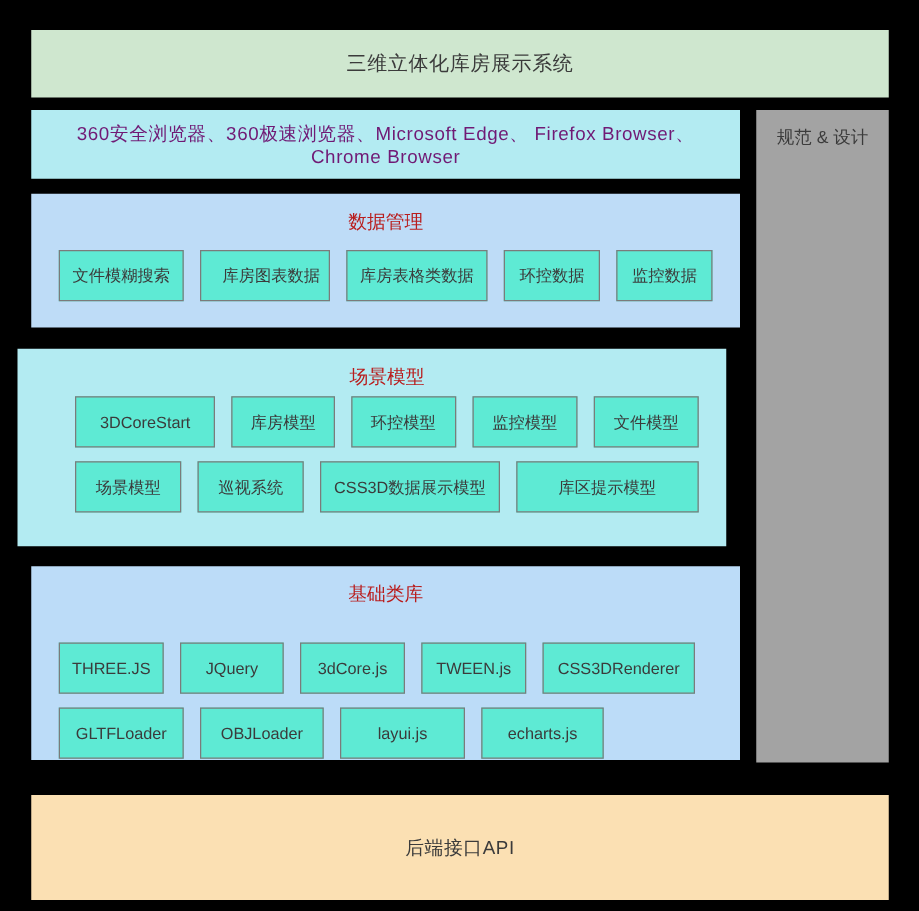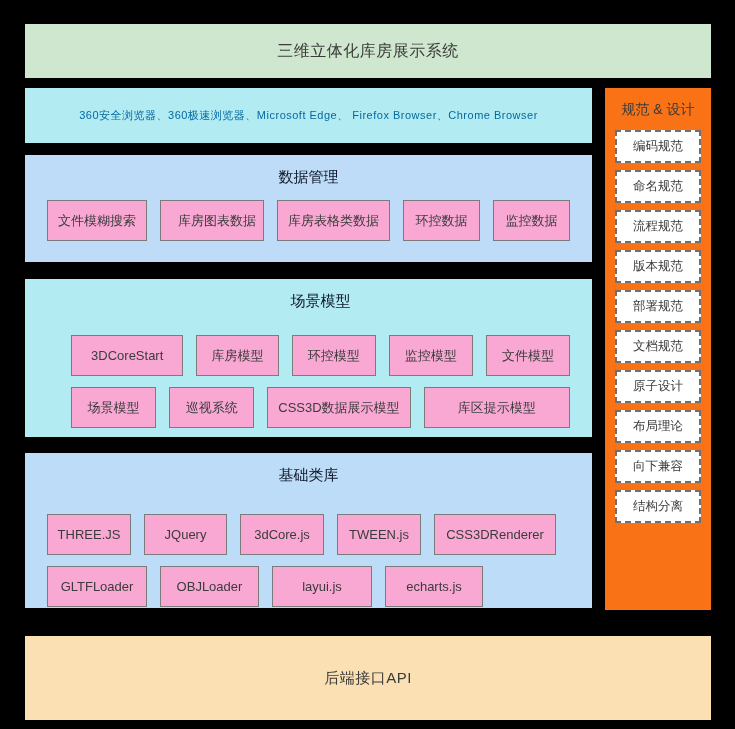--- a/index.html
+++ b/index.html
@@ -56,34 +56,34 @@
     top: 88px;
     width: 567px;
     height: 55px;
     background: #b3ebf2;
     display: flex;
     align-items: center;
     justify-content: center;
     padding: 0 10px;
   }
   #browser-band .band-title {
-    font-size: 11px;
-    color: #0369a1;
+    font-size: 15px;
+    color: #701a75;
   }
 
   
   #data-band {
     left: 25px;
     top: 155px;
     width: 567px;
     height: 107px;
     background: #bedcf7;
   }
   #scene-band {
-    left: 25px;
+    left: 14px;
     top: 279px;
     width: 567px;
     height: 158px;
     background: #b3ebf2;
     padding-left: 24px;
   }
   #lib-band {
     left: 25px;
     top: 453px;
     width: 567px;
@@ -97,38 +97,38 @@
     height: 84px;
     background: #fbe0b3;
     display: flex;
     align-items: center;
     justify-content: center;
   }
 
   .band-heading {
     text-align: center;
     font-size: 15px;
-    color: #0f172a;
+    color: #b91c1c;
     padding-top: 13px;
   }
 
   .node-row {
     display: flex;
     align-items: center;
     padding: 0 22px;
     gap: 13px;
   }
   #data-band .node-row { margin-top: 13px; }
-  #scene-band .node-row { margin-top: 24px; }
+  #scene-band .node-row { margin-top: 6px; }
   #scene-band .node-row.second { margin-top: 11px; }
   #lib-band .node-row { margin-top: 29px; }
   #lib-band .node-row.second { margin-top: 11px; }
 
   .node {
-    background: #f9a8d4;
+    background: #5eead4;
     border: 1px solid #7b7b7b;
     height: 41px;
     display: flex;
     align-items: center;
     justify-content: center;
     font-size: 13px;
     color: #3b3b3b;
     box-sizing: border-box;
     padding: 0 10px;
     white-space: nowrap;
@@ -165,21 +165,21 @@
 
   #api-band .band-title { font-size: 15px; }
 
   
   #standards-panel {
     position: absolute;
     left: 605px;
     top: 88px;
     width: 106px;
     height: 522px;
-    background: #f97316;
+    background: #a3a3a3;
     box-sizing: border-box;
   }
   #standards-title {
     text-align: center;
     font-size: 14px;
     color: #3b3b3b;
     padding-top: 13px;
   }
   #standards-list {
     padding: 11px 10px 0 10px;
@@ -257,27 +257,15 @@
       <div class="node">echarts.js</div>
     </div>
   </div>
 
   <div class="band" id="api-band">
     <div class="band-title">后端接口API</div>
   </div>
 
   <div id="standards-panel">
     <div id="standards-title">规范 &amp; 设计</div>
-    <div id="standards-list">
-      <div class="standard-item">编码规范</div>
-      <div class="standard-item">命名规范</div>
-      <div class="standard-item">流程规范</div>
-      <div class="standard-item">版本规范</div>
-      <div class="standard-item">部署规范</div>
-      <div class="standard-item">文档规范</div>
-      <div class="standard-item">原子设计</div>
-      <div class="standard-item">布局理论</div>
-      <div class="standard-item">向下兼容</div>
-      <div class="standard-item">结构分离</div>
-    </div>
   </div>
 
 </div>
 
 </body></html>

